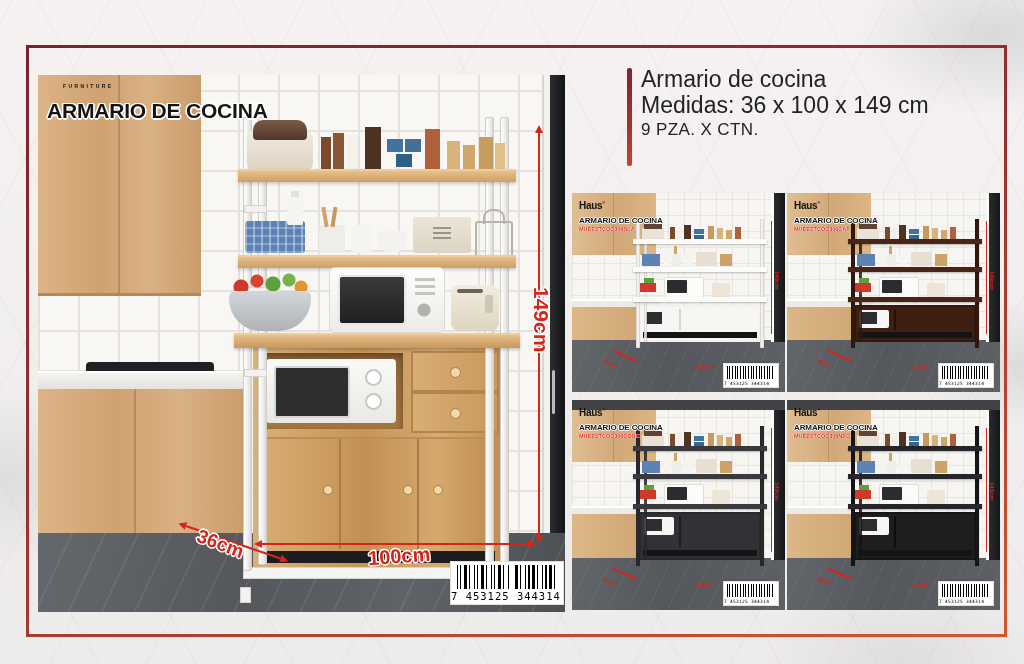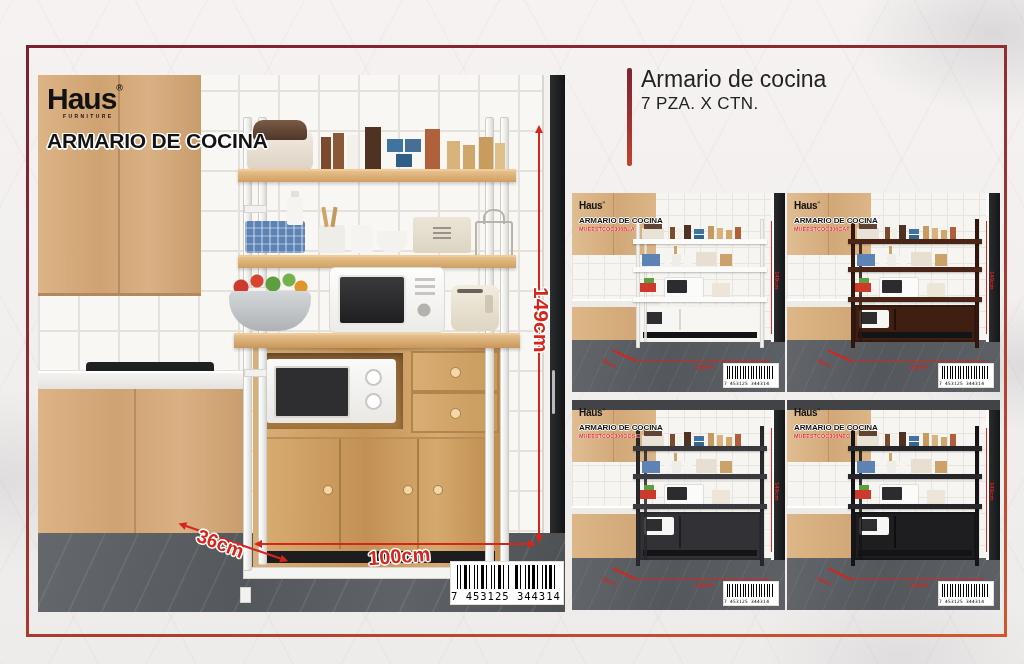--- a/index.html
+++ b/index.html
@@ -313,35 +313,35 @@
         <span class="t2"></span>
       </div>
     <div class="dimh-l red outl">100cm</div>
     <div class="dimline dimd">
         <span class="t1"></span>
         <span class="t2"></span>
       </div>
     <div class="dimd-l red outl">36cm</div>
 
     <div class="m-logo">
-      <div class="brand"><span>Haus</span><sup>®</sup></div>
       <div class="brand-sub">FURNITURE</div>
       <div class="m-title outl">ARMARIO DE COCINA</div>
     </div>
 
     <div class="bc bc-main">
       <div class="bars"></div>
       <div class="digits">7 453125 344314</div>
     </div>
   </section>
 
   <div class="hdr-bar"></div>
   <aside class="hdr">
     <div class="hdr-name">Armario de cocina</div>
-    <div class="hdr-pack">7 PZA. X CTN.</div>
+    <div class="hdr-med">Medidas: 36 x 100 x 149 cm</div>
+    <div class="hdr-pack">9 PZA. X CTN.</div>
   </aside>
 
   <section class="vcard v1" style="--frame:#f2f1ee;--shelf:#fbfbfa;--panel:#f7f6f3;--panelline:#d9d6d0">
     <div class="vtiles"></div>
     <div class="v-upcab"></div>
     <div class="v-counter"></div>
     <div class="v-lowcab"></div>
     <div class="v-floor"></div>
     <div class="v-doorjamb"></div>
     <div class="v-door"></div>

